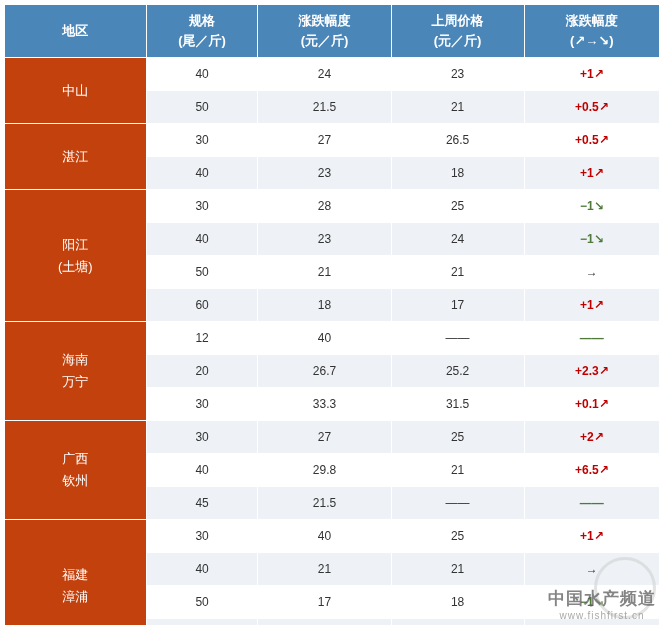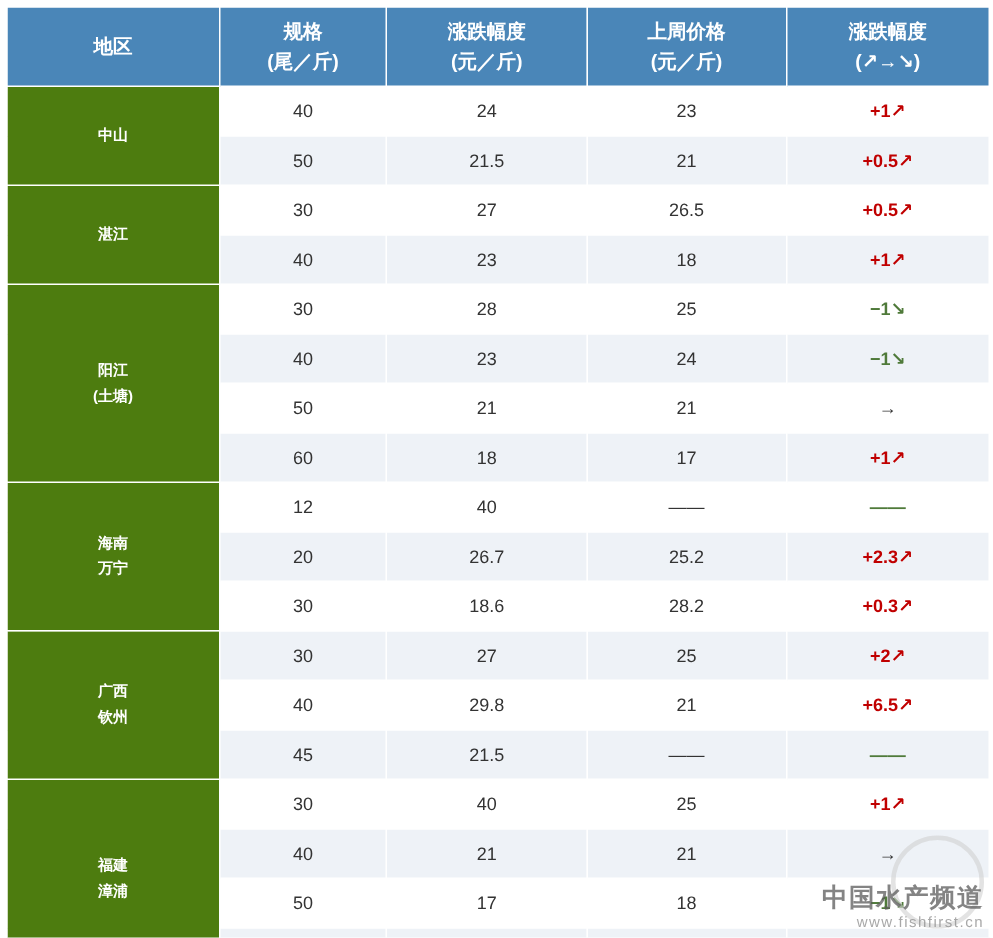--- a/index.html
+++ b/index.html
@@ -34,24 +34,24 @@
   }
   td{
     border:1px solid #ffffff;
     text-align:center;
     font-size:12px;
     color:#333333;
     height:32px;
     padding:0 2px;
   }
   td.region{
-    background:#4d7c0f;
+    background:#c2410c;
     color:#ffffff;
-    font-size:10px;
-    font-weight:bold;
+    font-size:13px;
+    font-weight:normal;
     line-height:1.7;
   }
   tr.odd td.data{background:#ffffff;}
   tr.even td.data{background:#eef2f7;}
   td.up{color:#c00000;font-weight:bold;}
   td.down{color:#4f7a3a;font-weight:bold;}
   td.flat{color:#333333;font-weight:bold;}
   td.none{color:#4f7a3a;font-weight:bold;}
 
   .watermark{
@@ -66,21 +66,20 @@
   .watermark .wm-main{
     font-size:17px;
     font-weight:bold;
     color:#5b5b5b;
     letter-spacing:1px;
   }
   .watermark .wm-sub{
     font-size:10px;
     color:#8c8c8c;
     letter-spacing:1px;
-    text-align:right;
   }
   .wm-circle{
     position:absolute;
     right:6px;
     bottom:6px;
     width:56px;height:56px;
     border:3px solid #d0d0d0;
     border-radius:50%;
     opacity:.6;
   }
@@ -189,23 +188,23 @@
         <td class="data none">——</td>
       </tr>
       <tr class="even">
         <td class="data">20</td>
         <td class="data">26.7</td>
         <td class="data">25.2</td>
         <td class="data up">+2.3↗</td>
       </tr>
       <tr class="odd">
         <td class="data">30</td>
-        <td class="data">18.6</td>
-        <td class="data">28.2</td>
-        <td class="data up">+0.3↗</td>
+        <td class="data">33.3</td>
+        <td class="data">31.5</td>
+        <td class="data up">+0.1↗</td>
       </tr>
       <tr class="even">
         <td class="region" rowspan="3">
           <div>广西</div>
           <div>钦州</div>
         </td>
         <td class="data">30</td>
         <td class="data">27</td>
         <td class="data">25</td>
         <td class="data up">+2↗</td>

